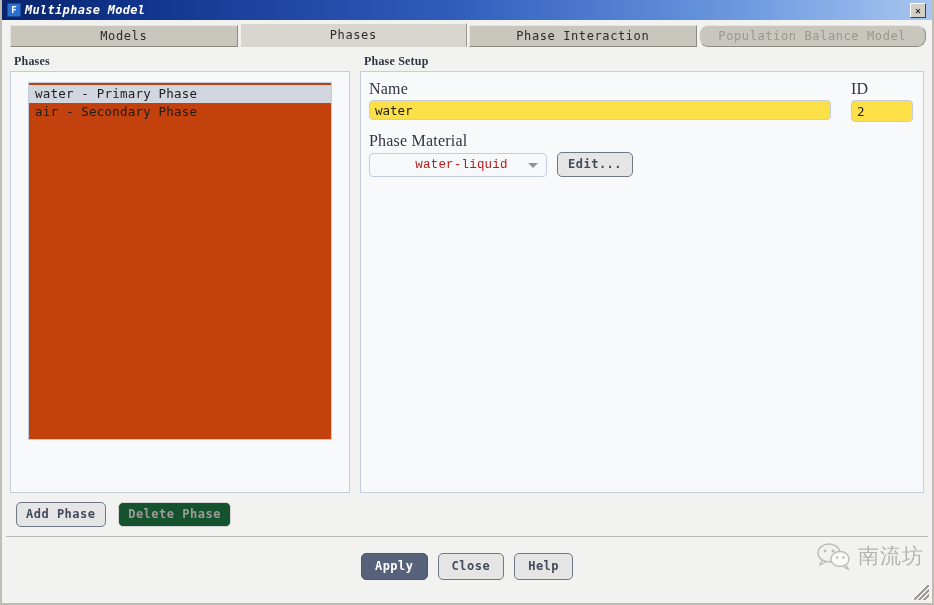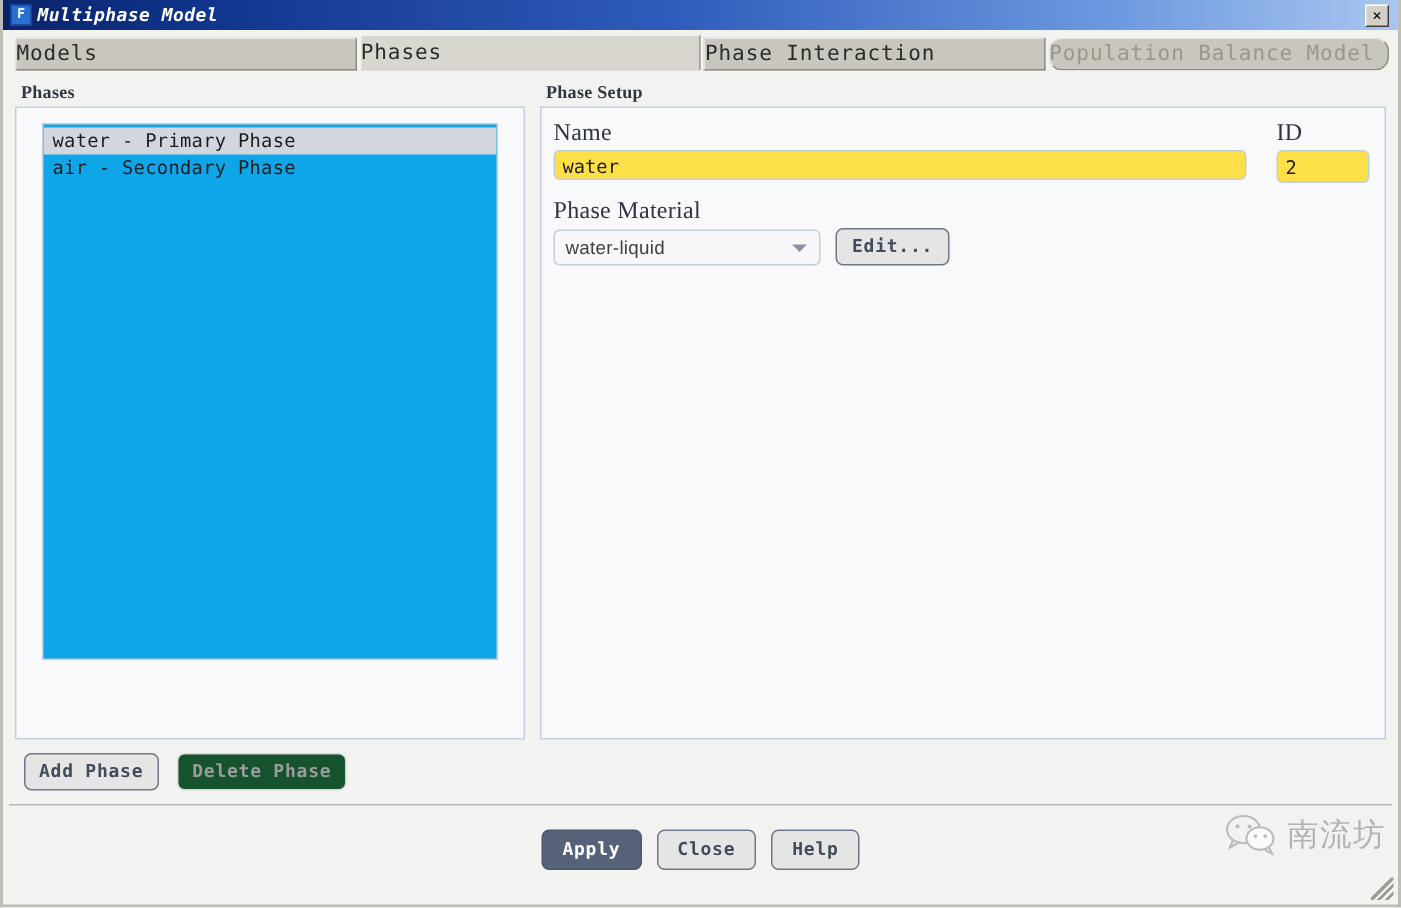--- a/index.html
+++ b/index.html
@@ -84,23 +84,24 @@
     height: 28px;
   }
   .tab {
     flex: 1 1 0;
     height: 22px;
     margin-right: 2px;
     background: #c9c6be;
     border: 1px solid;
     border-color: #e8e6e1 #8d8a83 #8d8a83 #e8e6e1;
     color: #2b2b2b;
-    font-size: 14px;
+    font-size: 12px;
     font-family: "DejaVu Sans Mono", "Liberation Mono", monospace;
     line-height: 20px;
+    text-align: center;
     letter-spacing: 0.6px;
     box-sizing: border-box;
     cursor: pointer;
     white-space: nowrap;
     overflow: hidden;
   }
   .tab.active {
     background: #d9d6d0;
     border-color: #f2f1ee #9b988f #d9d6d0 #f2f1ee;
     height: 24px;
@@ -143,21 +144,21 @@
   .left-panel {
     width: 340px;
     flex: none;
     margin-right: 10px;
   }
   .left-frame { height: 422px; padding: 10px 0 0 0; }
   .phase-list {
     margin: 0 auto;
     width: 304px;
     height: 358px;
-    background: #0ea5e9;
+    background: #c2410c;
     border: 1px solid #c3cddd;
     box-sizing: border-box;
     overflow: auto;
     padding: 2px 0 0 0;
   }
   .phase-item {
     font-size: 12.5px;
     font-family: "DejaVu Sans Mono", "Liberation Mono", monospace;
     color: #1d1d1d;
     padding: 1px 0 1px 6px;
@@ -220,25 +221,26 @@
     height: 24px;
     background: #f7f8fa;
     border: 1px solid #c3cddd;
     border-radius: 4px;
     box-sizing: border-box;
     cursor: pointer;
     flex: none;
   }
   .combo-value {
     font-size: 12.5px;
-    font-family: Liberation Sans, sans-serif;
-    color: #404040;
+    font-family: Liberation Mono, monospace;
+    color: #b91c1c;
     line-height: 22px;
     padding-left: 7px;
     letter-spacing: 0.2px;
+    text-align: center;
   }
   .combo-arrow {
     position: absolute;
     right: 8px;
     top: 9px;
     width: 0; height: 0;
     border-left: 5px solid transparent;
     border-right: 5px solid transparent;
     border-top: 5px solid #8c93a0;
   }

